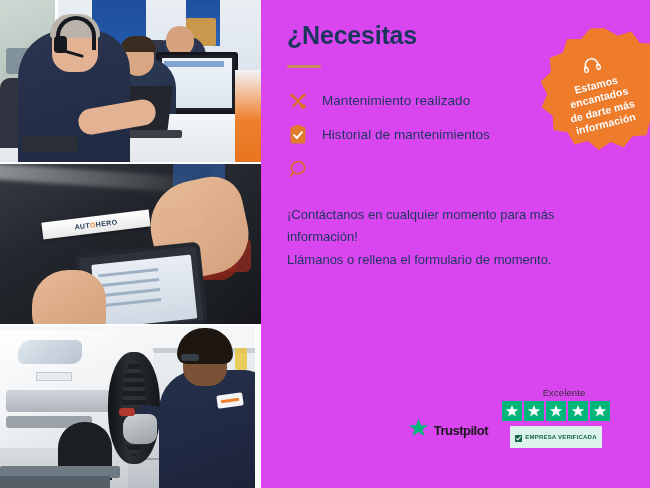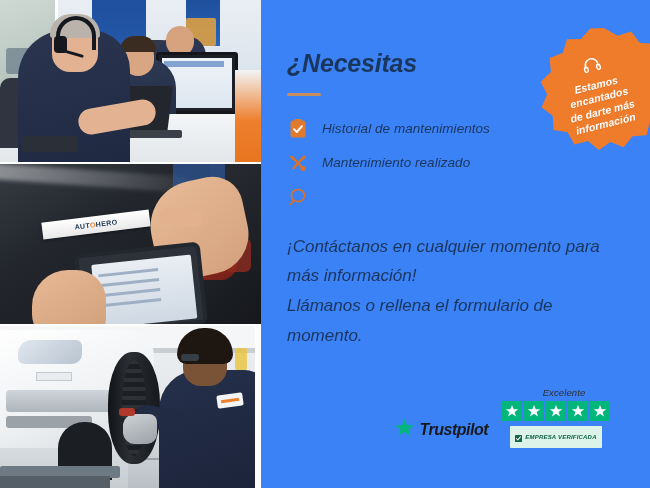--- a/index.html
+++ b/index.html
@@ -336,23 +336,22 @@
   }
   .p3-right-edge {
     position:absolute; right:0; top:0; width:6px; height:162px;
     background:#ffffff;
   }
 
   
   .content {
     position:relative;
     flex:1 1 auto;
-    padding:48px 26px 0 26px;
-    background:#3b82f6;
-    font-style:italic;
+    padding:20px 26px 0 26px;
+    background:#d946ef;
   }
 
   .headline {
     font-size:25px;
     line-height:1.22;
     font-weight:bold;
     color:#1b365d;
     letter-spacing:-.2px;
     max-width:250px;
   }
@@ -377,21 +376,21 @@
     color:#d9722a;
   }
   .feat-label {
     font-size:13.5px;
     color:#1b365d;
     letter-spacing:.05px;
   }
 
   .contact {
     margin-top:18px;
-    font-size:17px;
+    font-size:13px;
     line-height:1.75;
     color:#1b365d;
   }
 
   
   .badge {
     position:absolute;
     right:-18px; top:28px;
     width:128px; height:128px;
     color:#ffffff;
@@ -428,21 +427,21 @@
   }
 
   
   .trustpilot {
     position:absolute;
     right:40px; bottom:40px;
     display:flex; align-items:flex-end; gap:14px;
   }
   .tp-logo { display:flex; align-items:center; gap:5px; padding-bottom:6px; }
   .tp-name {
-    font-size:16px; font-weight:bold;
+    font-size:13px; font-weight:bold;
     color:#191919; letter-spacing:-.5px;
   }
   .tp-right { display:flex; flex-direction:column; align-items:center; gap:3px; }
   .tp-excelente {
     font-size:9.5px; color:#2f2f2f; letter-spacing:.1px;margin-left:16px;
   }
   .tp-stars { display:flex; gap:2px; }
   .tp-star {
     width:20px; height:20px;
     background:#00b67a;
@@ -557,42 +556,42 @@
     <h1 class="headline">
       <span>¿Necesitas</span><br>
     </h1>
 
     <div class="divider"></div>
 
     <ul class="features">
 
       <li class="feature">
         <span class="feat-icon">
-          <svg width="18" height="20" viewBox="0 0 18 20">
-            <rect x="1.5" y="1.5" width="15" height="17" rx="2.5" fill="#e07a2c"></rect>
-            <rect x="5.5" y="0" width="7" height="3.5" rx="1" fill="#e07a2c"></rect>
-            <path d="M5 10.2 L7.8 13 L13 7.2" fill="none" stroke="#ffffff" stroke-width="1.9" stroke-linecap="round" stroke-linejoin="round"></path>
-          </svg>
-        </span>
-        <span class="feat-label">Historial de mantenimientos</span>
-      </li>
-
-      <li class="feature">
-        <span class="feat-icon">
           <svg width="20" height="20" viewBox="0 0 20 20">
             <g stroke="#d9722a" stroke-width="2.3" stroke-linecap="round">
               <path d="M4.6 4.2 L14.6 15.2"></path>
               <path d="M15.4 4.2 L5.4 15.2"></path>
             </g>
             <path d="M3.2 2.6 L6.6 6.0 L5.2 7.4 L1.8 4.0 Z" fill="#d9722a"></path>
             <path d="M16.8 2.6 L13.4 6.0 L14.8 7.4 L18.2 4.0 Z" fill="#d9722a"></path>
             <circle cx="15.0" cy="15.6" r="2.5" fill="#d9722a"></circle>
           </svg>
         </span>
         <span class="feat-label">Mantenimiento realizado</span>
+      </li>
+
+      <li class="feature">
+        <span class="feat-icon">
+          <svg width="18" height="20" viewBox="0 0 18 20">
+            <rect x="1.5" y="1.5" width="15" height="17" rx="2.5" fill="#e07a2c"></rect>
+            <rect x="5.5" y="0" width="7" height="3.5" rx="1" fill="#e07a2c"></rect>
+            <path d="M5 10.2 L7.8 13 L13 7.2" fill="none" stroke="#ffffff" stroke-width="1.9" stroke-linecap="round" stroke-linejoin="round"></path>
+          </svg>
+        </span>
+        <span class="feat-label">Historial de mantenimientos</span>
       </li>
 
       <li class="feature">
         <span class="feat-icon">
           <svg width="20" height="20" viewBox="0 0 20 20">
             <ellipse cx="10" cy="8.6" rx="6.6" ry="6.1" fill="none" stroke="#d9722a" stroke-width="1.7"></ellipse>
             <path d="M5.6 13.4 L2.6 17.2" stroke="#d9722a" stroke-width="1.7" stroke-linecap="round"></path>
           </svg>
         </span>
       </li>

